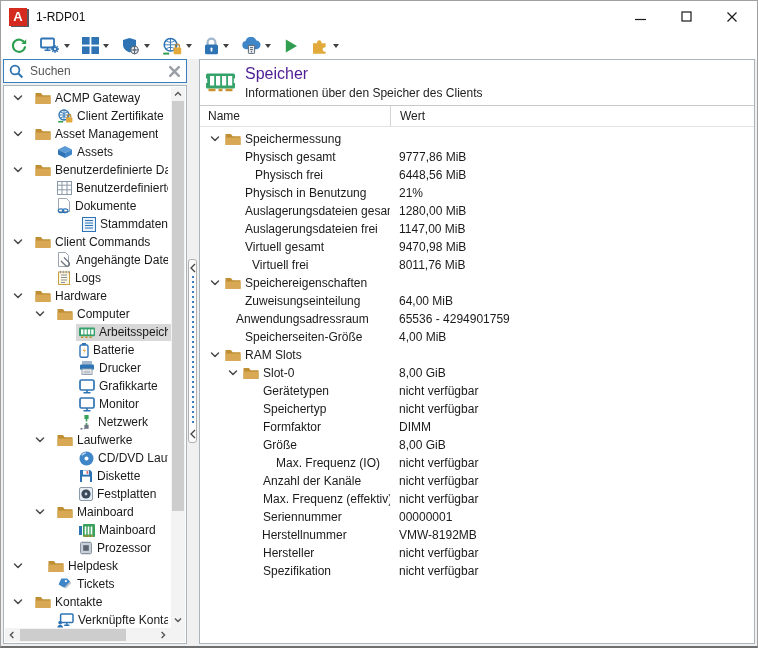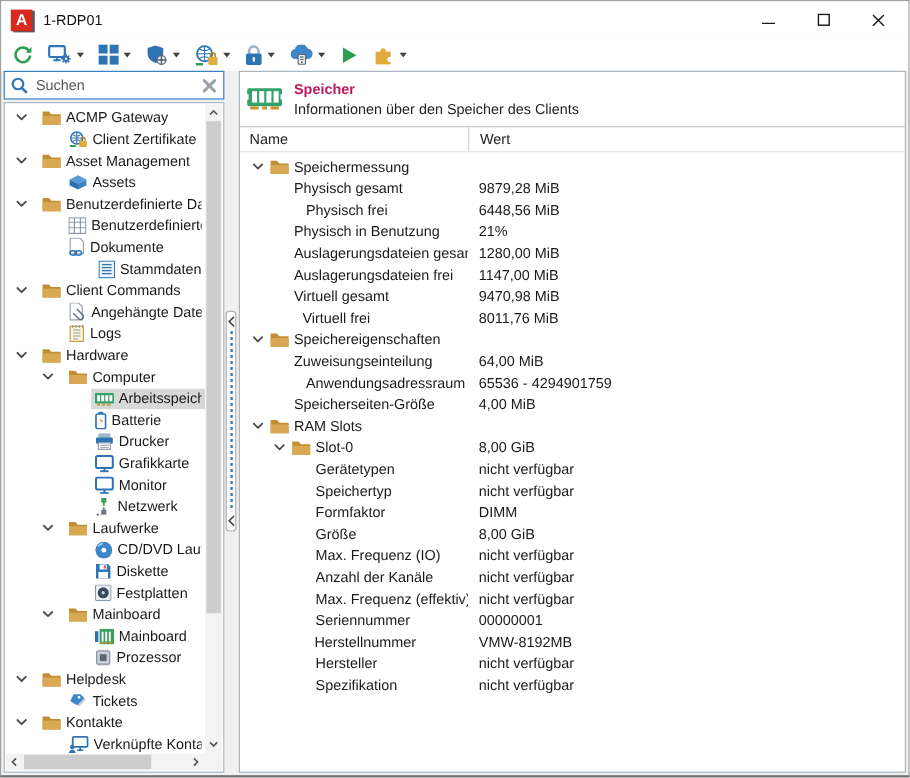--- a/index.html
+++ b/index.html
@@ -39,21 +39,21 @@
   .h-scroll .sb-btn.right{position:absolute;right:0;top:0;}
   .sb-corner{position:absolute;right:1px;bottom:1px;width:15px;height:15px;background:#f3f3f3;}
   
   .splitter{position:absolute;left:186px;width:12px;top:58px;bottom:2px;}
   .sp-handle{position:absolute;left:1px;top:200px;width:9px;height:184px;box-sizing:border-box;border:1px solid #b0b0b0;
              border-radius:3px;background:#fcfcfc;display:flex;flex-direction:column;align-items:center;padding:3px 0;}
   .sp-dots{width:2px;flex:1;margin:3px 0;background:repeating-linear-gradient(#3a7ebf 0 2px,transparent 2px 5px);}
   
   .main-panel{position:absolute;left:198px;top:58px;right:2px;bottom:2px;box-sizing:border-box;background:#fff;border:1px solid #a9b4bd;}
   .panel-header{position:absolute;top:0;left:0;right:0;height:46px;border-bottom:1px solid #c9c9c9;display:flex;align-items:center;padding-left:5px;gap:9px;box-sizing:border-box;}
-  .ph-title{font-size:12px;font-weight:bold;color:#be185d;margin-bottom:3px;}
+  .ph-title{font-size:16px;font-weight:normal;color:#4c1d95;margin-bottom:3px;}
   .ph-sub{font-size:12px;color:#222;}
   .table-header{position:absolute;top:46px;left:0;right:0;height:21px;display:flex;align-items:center;font-size:12px;color:#222;border-bottom:1px solid #e2e2e2;box-sizing:border-box;}
   .th-name{width:190px;flex:none;padding-left:8px;box-sizing:border-box;}
   .th-value{flex:1;padding-left:9px;border-left:1px solid #d5d5d5;height:100%;display:flex;align-items:center;box-sizing:border-box;}
   .t-rows{position:absolute;top:68px;left:0;right:0;bottom:0;overflow:hidden;padding-top:2px;}
   .t-row{display:flex;align-items:center;height:18px;font-size:12px;color:#1a1a1a;}
   .t-name{width:190px;flex:none;display:flex;align-items:center;overflow:hidden;box-sizing:border-box;white-space:nowrap;}
   .t-value{flex:1;padding-left:9px;overflow:hidden;white-space:nowrap;}
   .t-slot{flex:none;display:flex;align-items:center;box-sizing:border-box;}
 </style>
@@ -561,21 +561,21 @@
             <span class="icon">
               <svg width="14" height="14" viewBox="0 0 14 14">
                 <path d="M3.2.4v13.2M5.1.4v13.2M7 .4v13.2M8.9.4v13.2M10.8.4v13.2" stroke="#9aa5b1" fill="none"></path>
                 <rect x="1.5" y="1.5" width="11" height="11" rx="1" fill="#C7CFD8" stroke="#8a94a0"></rect>
                 <rect x="4.2" y="4.2" width="5.6" height="5.6" fill="#5B6670"></rect>
               </svg>
             </span>
             <span class="lbl">Prozessor</span>
           </span>
         </div>
-        <div class="tree-row" style="padding-left: 6px;">
+        <div class="tree-row" style="padding-left: 6px; gap: 13px;">
           <span class="slot">
             <svg width="12" height="12" viewBox="0 0 12 12">
               <path d="M2.5 4 6 7.5 9.5 4" fill="none" stroke="#4a4a4a" stroke-width="1.5" stroke-linecap="round" stroke-linejoin="round"></path>
             </svg>
           </span>
           <span class="node">
             <span class="icon">
               <svg width="16" height="14" viewBox="0 0 16 14">
                 <path d="M.5 2h5.4l1.8 2.2h7.8V13H.5Z" fill="#C08F33"></path>
                 <path d="M.5 5.6h15V13H.5Z" fill="#D8A855"></path>
@@ -712,21 +712,21 @@
             </span>
             <span class="lbl">Speichermessung</span>
           </div>
           <div class="t-value"></div>
         </div>
         <div class="t-row">
           <div class="t-name" style="padding-left:9px">
             <span class="t-slot" style="width:36px"></span>
             <span class="lbl">Physisch gesamt</span>
           </div>
-          <div class="t-value">9879,28 MiB</div>
+          <div class="t-value">9777,86 MiB</div>
         </div>
         <div class="t-row">
           <div class="t-name" style="padding-left:19px">
             <span class="t-slot" style="width:36px"></span>
             <span class="lbl">Physisch frei</span>
           </div>
           <div class="t-value">6448,56 MiB</div>
         </div>
         <div class="t-row">
           <div class="t-name" style="padding-left:9px">
@@ -781,21 +781,21 @@
           <div class="t-value"></div>
         </div>
         <div class="t-row">
           <div class="t-name" style="padding-left:9px">
             <span class="t-slot" style="width:36px"></span>
             <span class="lbl">Zuweisungseinteilung</span>
           </div>
           <div class="t-value">64,00 MiB</div>
         </div>
         <div class="t-row">
-          <div class="t-name" style="padding-left:19px">
+          <div class="t-name" style="padding-left:0">
             <span class="t-slot" style="width:36px"></span>
             <span class="lbl">Anwendungsadressraum</span>
           </div>
           <div class="t-value">65536 - 4294901759</div>
         </div>
         <div class="t-row">
           <div class="t-name" style="padding-left:9px">
             <span class="t-slot" style="width:36px"></span>
             <span class="lbl">Speicherseiten-Größe</span>
           </div>
@@ -857,21 +857,21 @@
           <div class="t-value">DIMM</div>
         </div>
         <div class="t-row">
           <div class="t-name" style="padding-left:27px">
             <span class="t-slot" style="width:36px"></span>
             <span class="lbl">Größe</span>
           </div>
           <div class="t-value">8,00 GiB</div>
         </div>
         <div class="t-row">
-          <div class="t-name" style="padding-left:27px">
+          <div class="t-name" style="padding-left:40px">
             <span class="t-slot" style="width:36px"></span>
             <span class="lbl">Max. Frequenz (IO)</span>
           </div>
           <div class="t-value">nicht verfügbar</div>
         </div>
         <div class="t-row">
           <div class="t-name" style="padding-left:27px">
             <span class="t-slot" style="width:36px"></span>
             <span class="lbl">Anzahl der Kanäle</span>
           </div>

